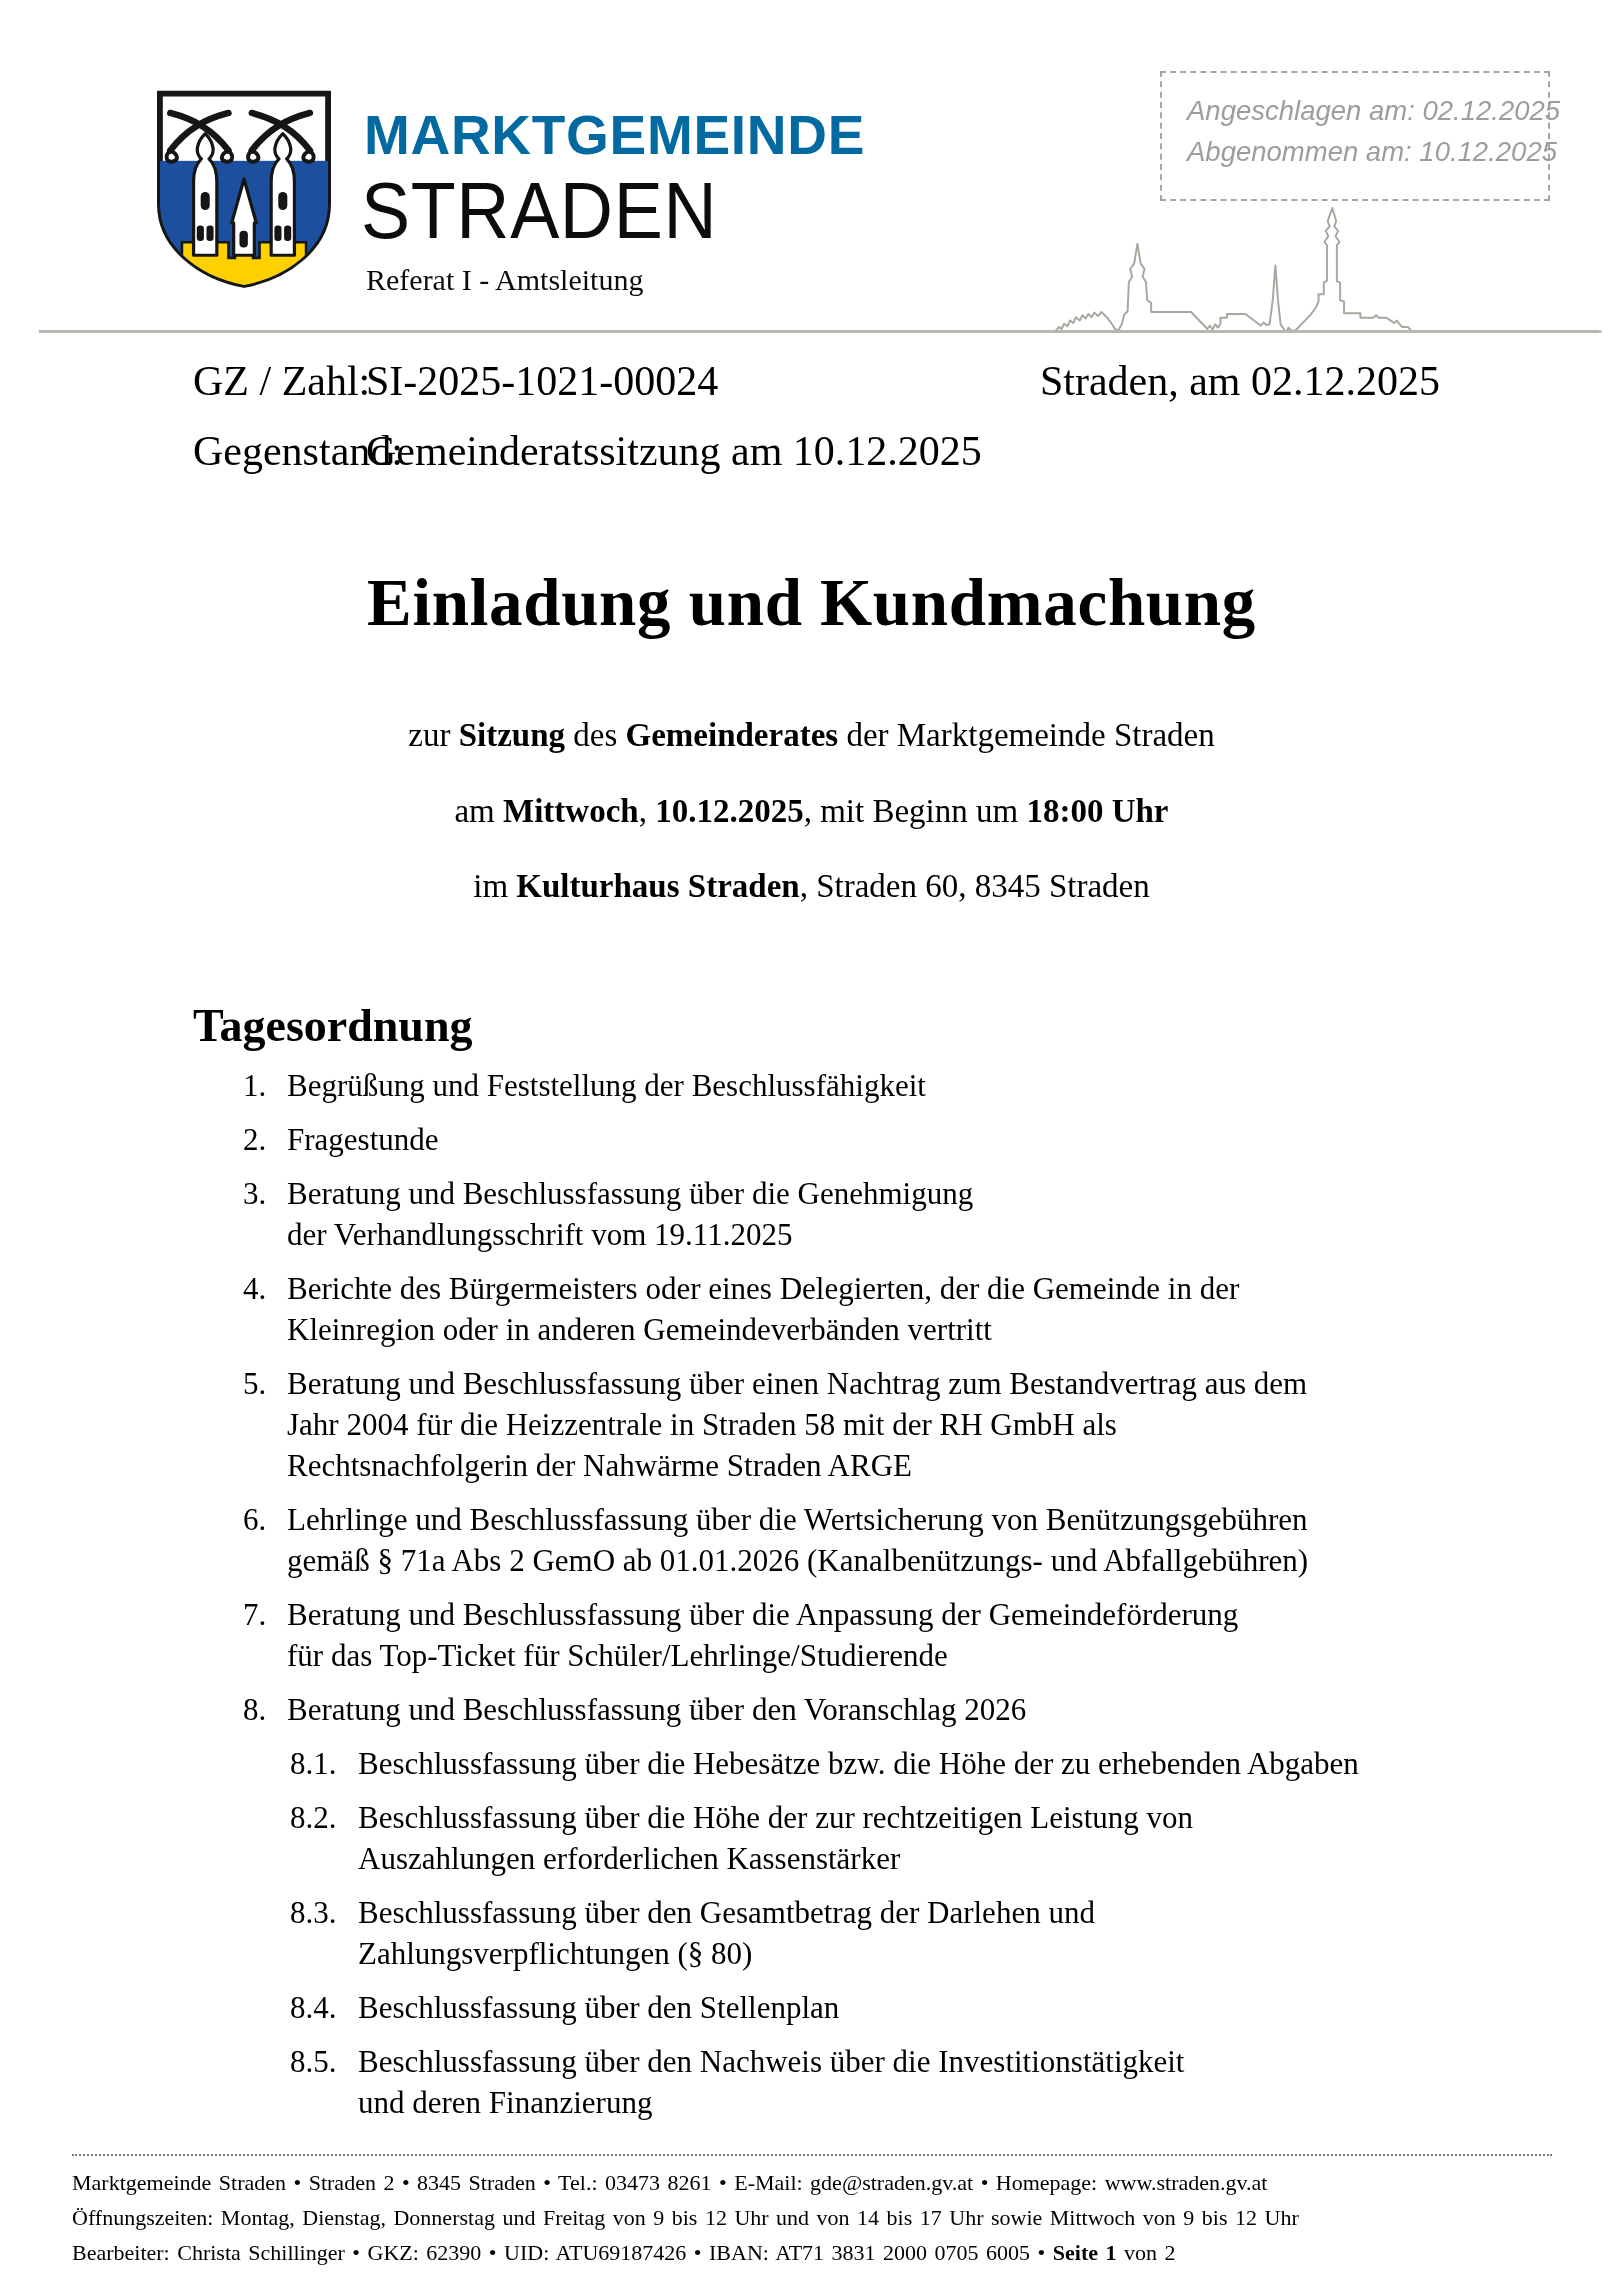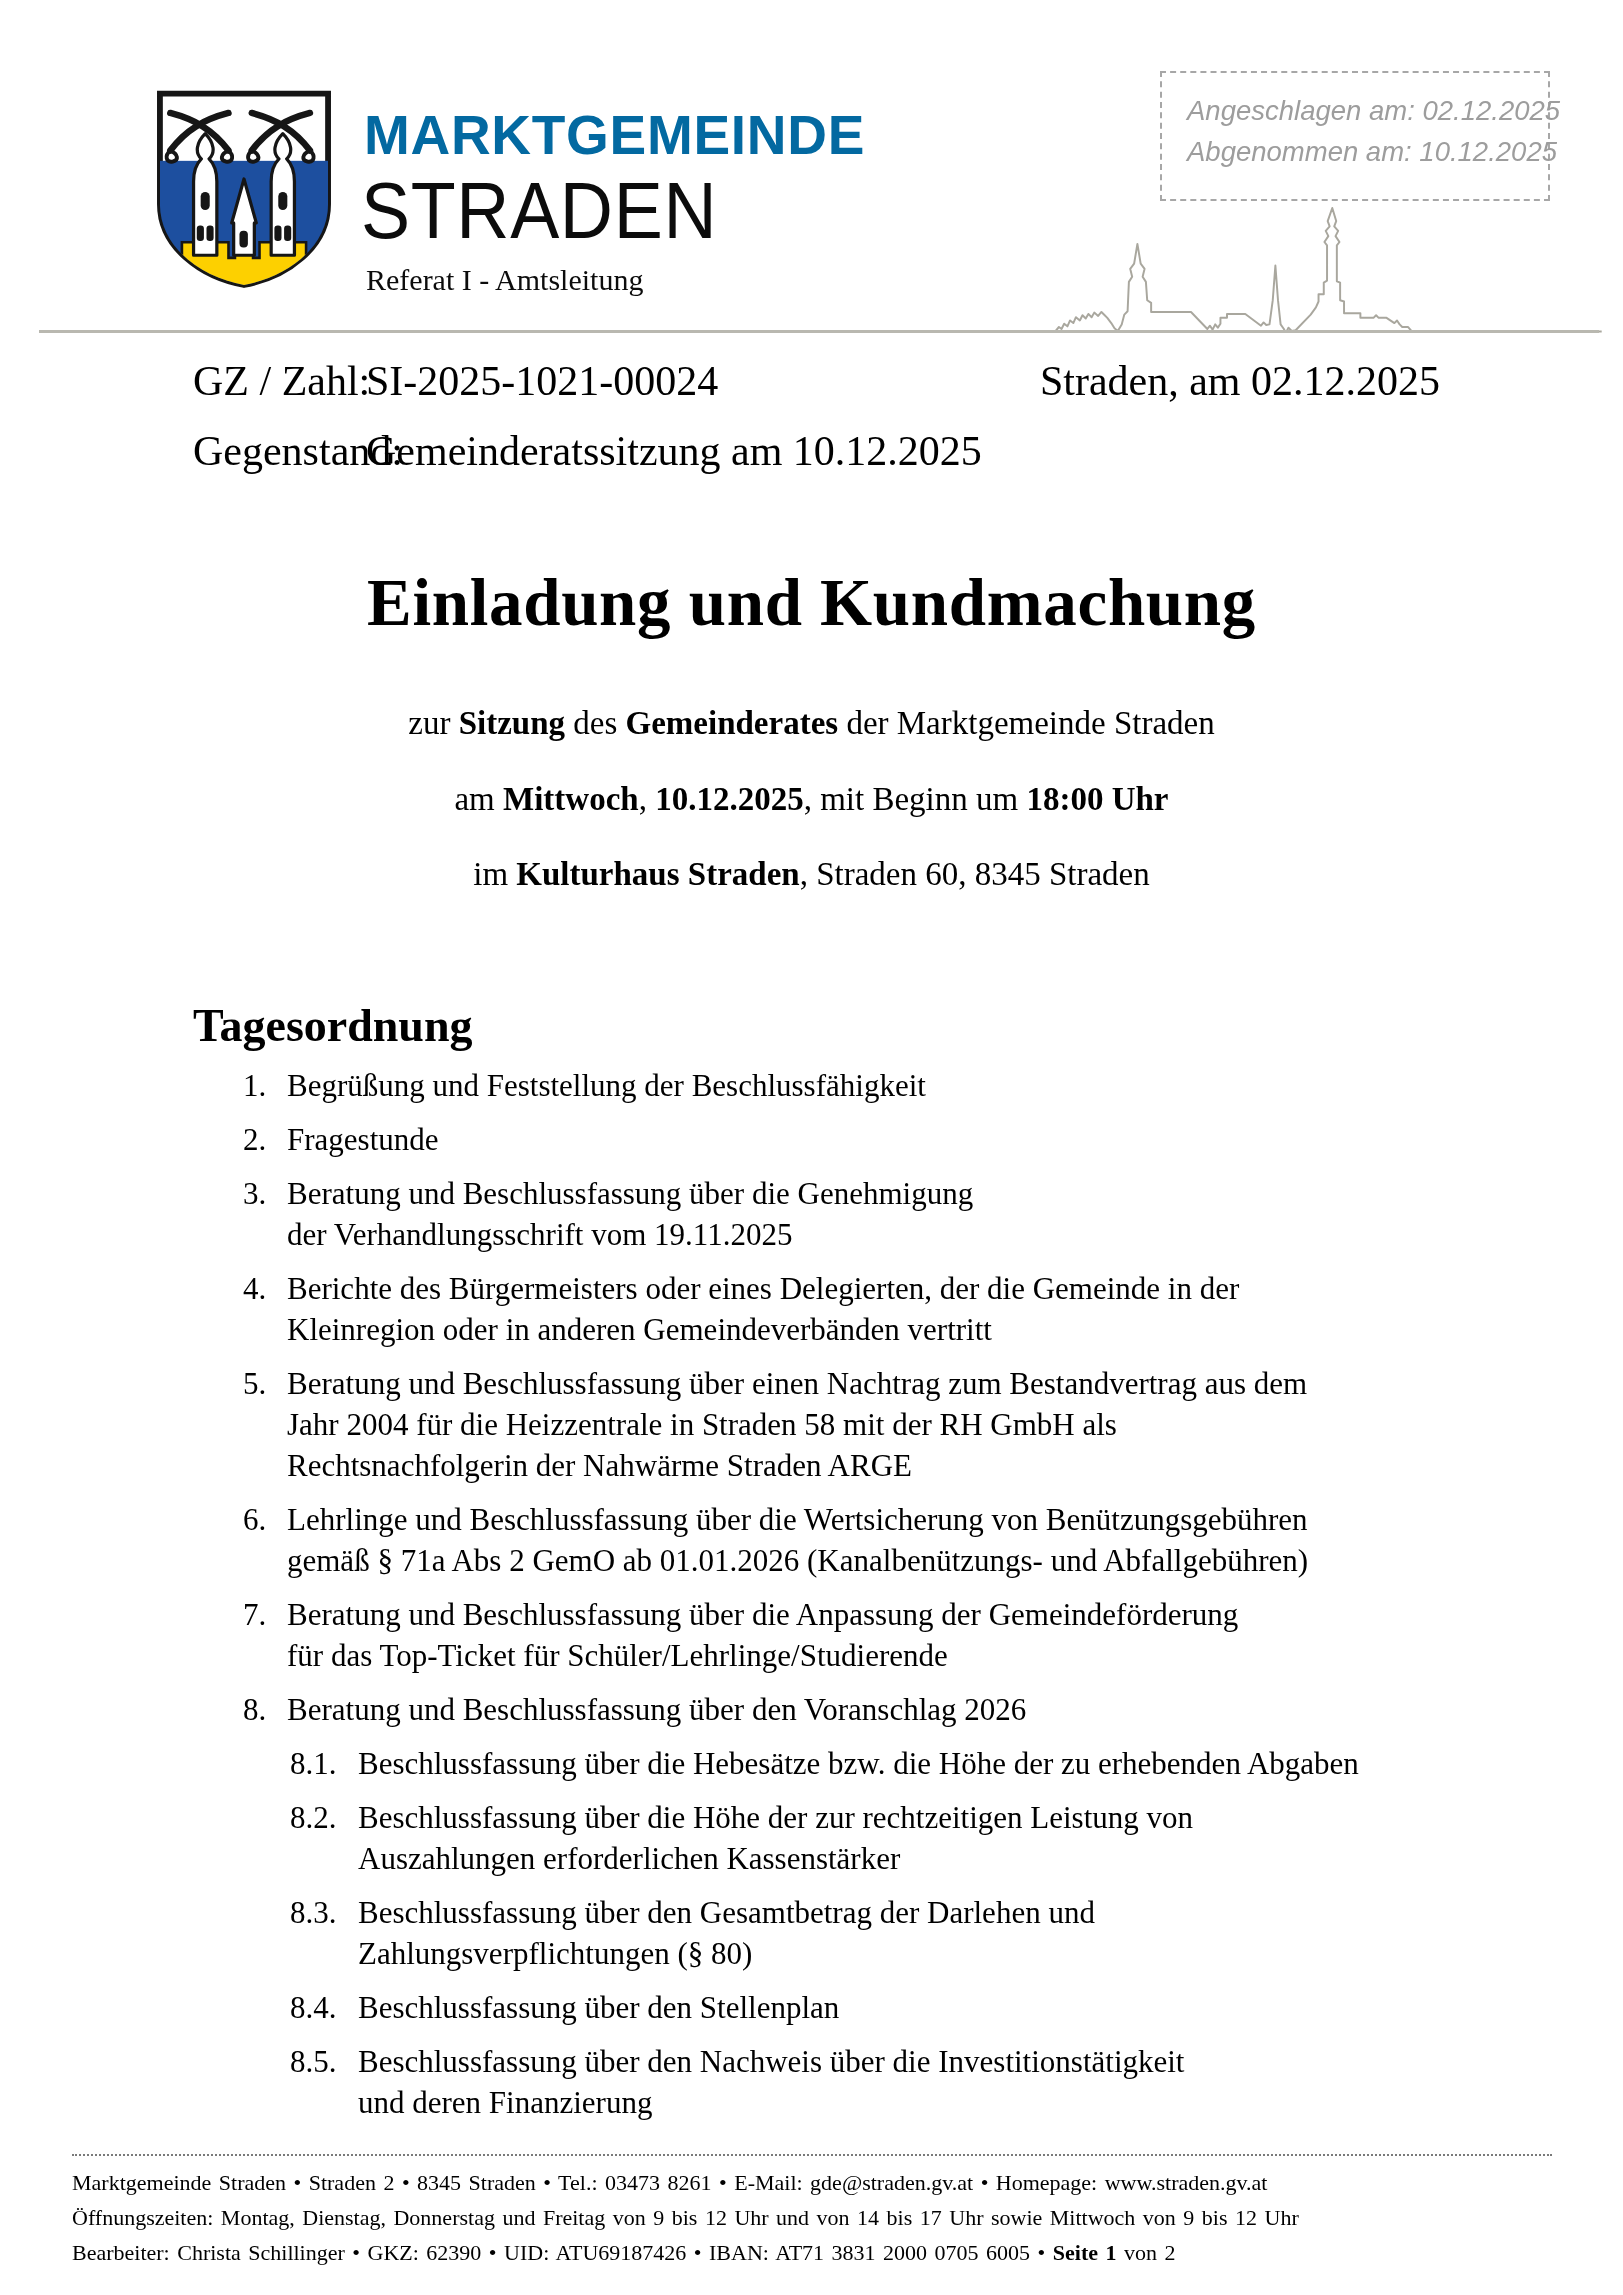--- a/index.html
+++ b/index.html
@@ -60,21 +60,21 @@
   .meta-label{display:inline-block;width:173px;}
   .meta-date{position:absolute;right:0;top:0;}
   
   .doc-title{
     position:absolute;left:0;top:564px;width:100%;
     text-align:center;font-size:67px;font-weight:bold;
     letter-spacing:0.7px;white-space:nowrap;
   }
   .intro-line{
     position:absolute;left:0;width:100%;
-    text-align:center;font-size:33px;white-space:nowrap;
+    text-align:center;font-size:33px;white-space:nowrap;margin-top:12px;
   }
   .intro-0{top:705px;}
   .intro-1{top:781px;}
   .intro-2{top:856px;}
   
   .agenda-heading{
     position:absolute;left:193px;top:999px;
     font-size:46px;font-weight:bold;white-space:nowrap;
   }
   .agenda{position:absolute;left:243px;top:1065px;width:1315px;}

